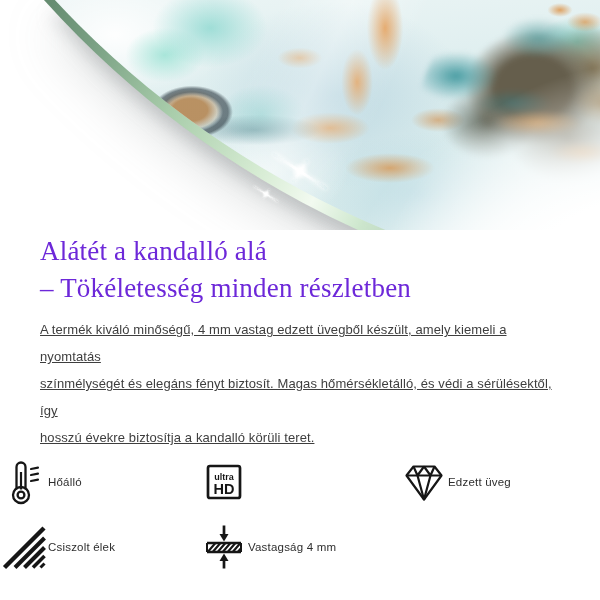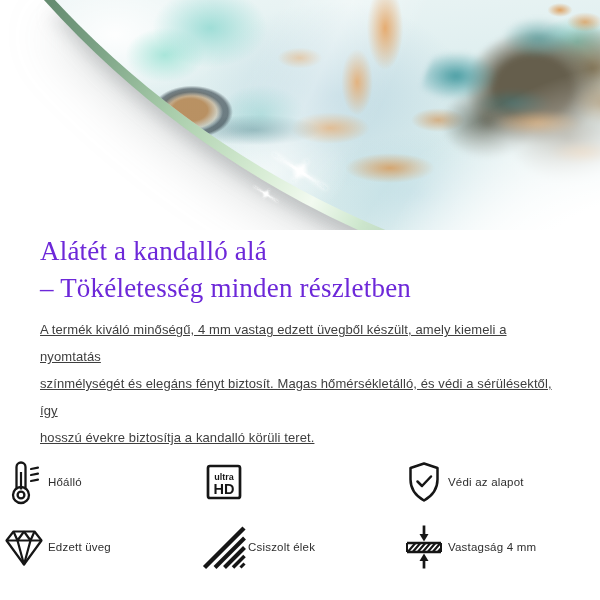--- a/index.html
+++ b/index.html
@@ -131,29 +131,20 @@
       <div class="feature">
         <span class="ficon">
           <svg viewBox="0 0 48 48" width="48" height="48">
             <rect x="8" y="8" width="32" height="32" rx="2" fill="none" stroke="#161616" stroke-width="2.7"></rect>
             <text x="24" y="21.5" text-anchor="middle" font-size="9" font-weight="700" fill="#161616">ultra</text>
             <text x="24" y="35.5" text-anchor="middle" font-size="14.5" font-weight="800" fill="#161616">HD</text>
           </svg>
         </span>
       </div>
 
-      <div class="feature">
-        <span class="ficon">
-          <svg viewBox="0 0 48 48" width="48" height="48" fill="none" stroke="#161616" stroke-width="2.5" stroke-linejoin="round">
-            <path d="M24 5.5 L37.5 10 V21.5 C37.5 31 32 38 24 42.5 C16 38 10.5 31 10.5 21.5 V10 Z"></path>
-            <path d="M17.5 23.5 L22 28 L31 18.5" stroke-linecap="round"></path>
-          </svg>
-        </span>
-        <span class="flabel">Védi az alapot</span>
-      </div>
 
       <div class="feature">
         <span class="ficon">
           <svg viewBox="0 0 48 48" width="48" height="48" fill="none" stroke="#161616" stroke-width="2.2" stroke-linejoin="round">
             <path d="M13.5 8.5 H34.5 L41.5 17.5 L24 41.5 L6.5 17.5 Z"></path>
             <path d="M6.5 17.5 H41.5"></path>
             <path d="M13.5 8.5 L17.5 17.5 L24 41.5 M24 8.5 L17.5 17.5 M24 8.5 L30.5 17.5 L24 41.5 M34.5 8.5 L30.5 17.5"></path>
           </svg>
         </span>
         <span class="flabel">Edzett üveg</span>

